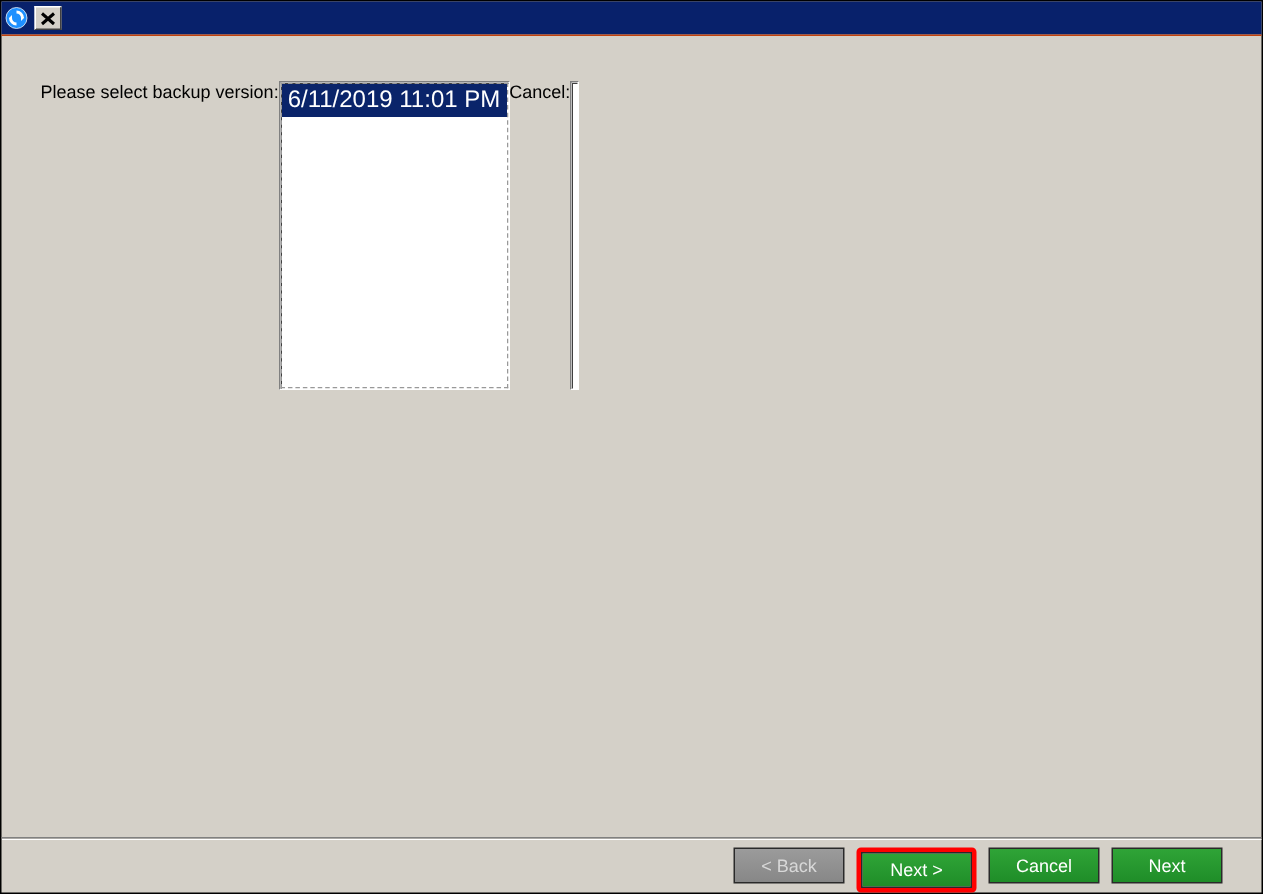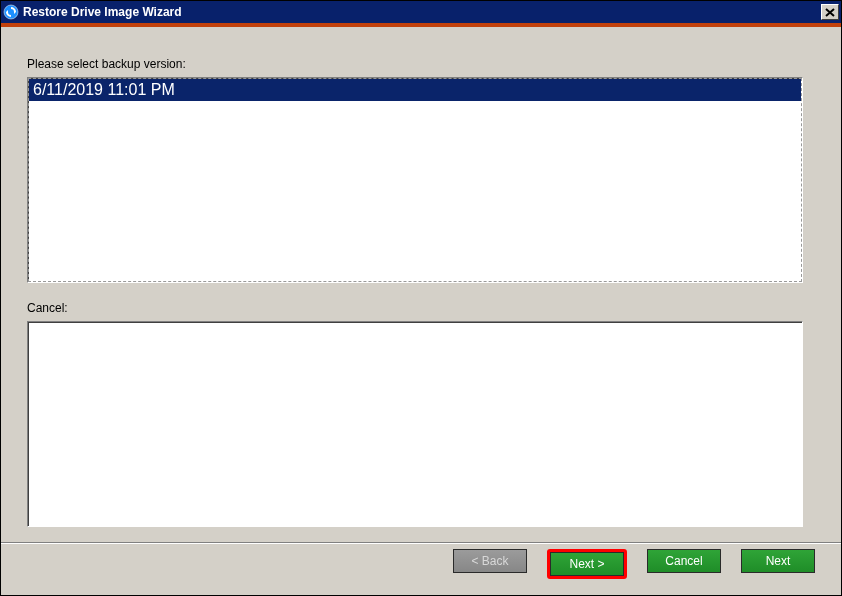--- a/index.html
+++ b/index.html
@@ -62,22 +62,22 @@
       color: #000;
       font-weight: bold;
       font-size: 11px;
       font-family: Arial, sans-serif;
       cursor: pointer;
     }
     .content {
       flex: 1;
       padding: 30px 38px 10px 26px;
       display: flex;
-      flex-direction: column;
-      border-top: 4px solid #c2410c;
+      flex-direction: row;
+      border-top: 1px solid #c2410c;
     }
     .label {
       margin-bottom: 6px;
       color: #000;
       font-size: 12px;
     }
     .list-box {
       height: 206px;
       background: #fff;
       border: 1px solid #808080;
@@ -102,24 +102,24 @@
       height: 206px;
       background: #fff;
       border: 1px solid #808080;
       border-right-color: #fff;
       border-bottom-color: #fff;
       box-shadow: inset 1px 1px 0 #404040;
       padding: 2px;
       overflow: auto;
     }
     .button-row {
-      padding: 6px 26px 16px 26px;
+      padding: 6px 26px 0 26px;
       display: flex;
       justify-content: flex-end;
-      gap: 20px;
+      gap: 8px;
       border-top: 1px solid #808080;
       box-shadow: inset 0 1px 0 #fff;
       margin-top: auto;
     }
     .btn {
       width: 74px;
       height: 24px;
       border: 1px solid #2a2a2a;
       display: flex;
       align-items: center;
@@ -149,21 +149,20 @@
   <div class="titlebar">
     <span class="titlebar-icon">
       <svg viewBox="0 0 16 16">
         <circle cx="8" cy="8" r="7" fill="#1e90ff" stroke="#fff" stroke-width="0.5"></circle>
         <path d="M8 3 A5 5 0 0 1 13 8 L11 8 A3 3 0 0 0 8 5 Z" fill="#fff"></path>
         <path d="M8 13 A5 5 0 0 1 3 8 L5 8 A3 3 0 0 0 8 11 Z" fill="#fff"></path>
         <polygon points="13,8 11,6 11,10" fill="#fff"></polygon>
         <polygon points="3,8 5,6 5,10" fill="#fff"></polygon>
       </svg>
     </span>
-    <span class="titlebar-text">Restore Drive Image Wizard</span>
     <div class="close-btn">
       <svg width="10" height="9" viewBox="0 0 10 9">
         <path d="M1 1 L9 8 M9 1 L1 8" stroke="#000" stroke-width="2"></path>
       </svg>
     </div>
   </div>
 
   <div class="content">
     <div class="label">Please select backup version:</div>
     <div class="list-box">

